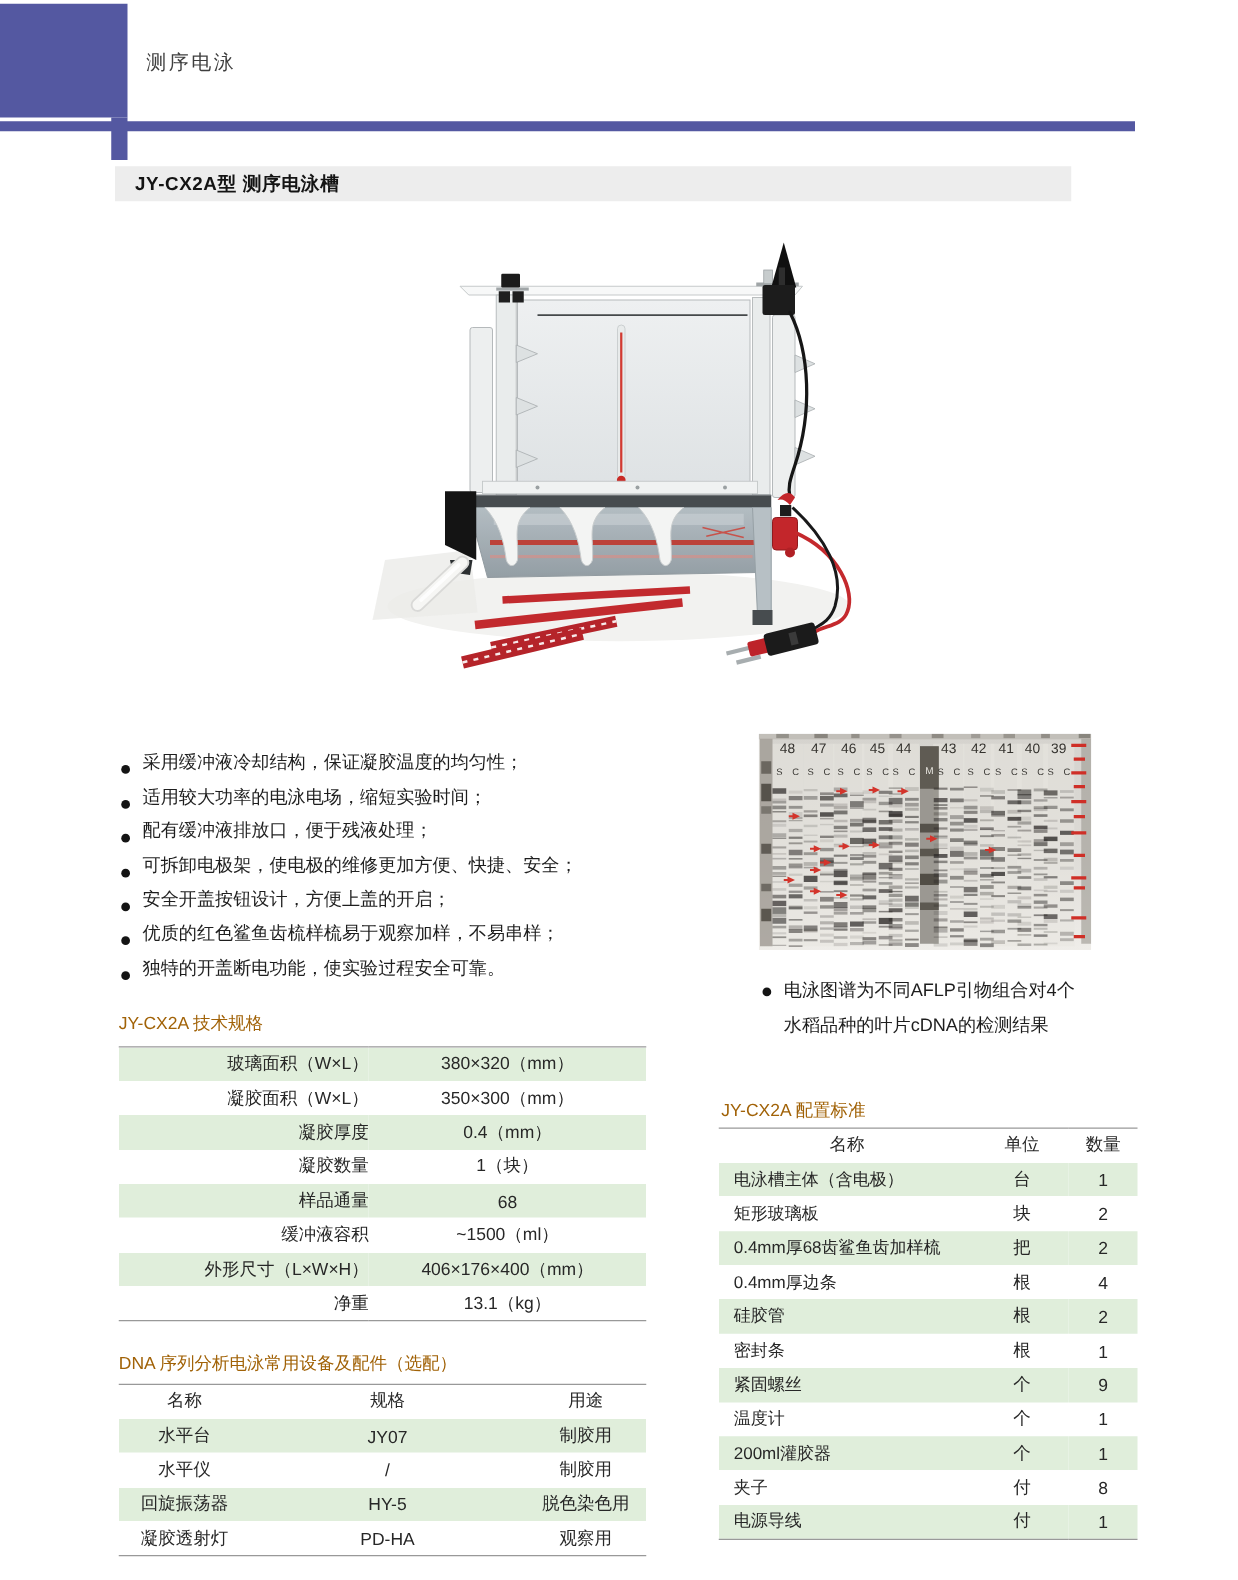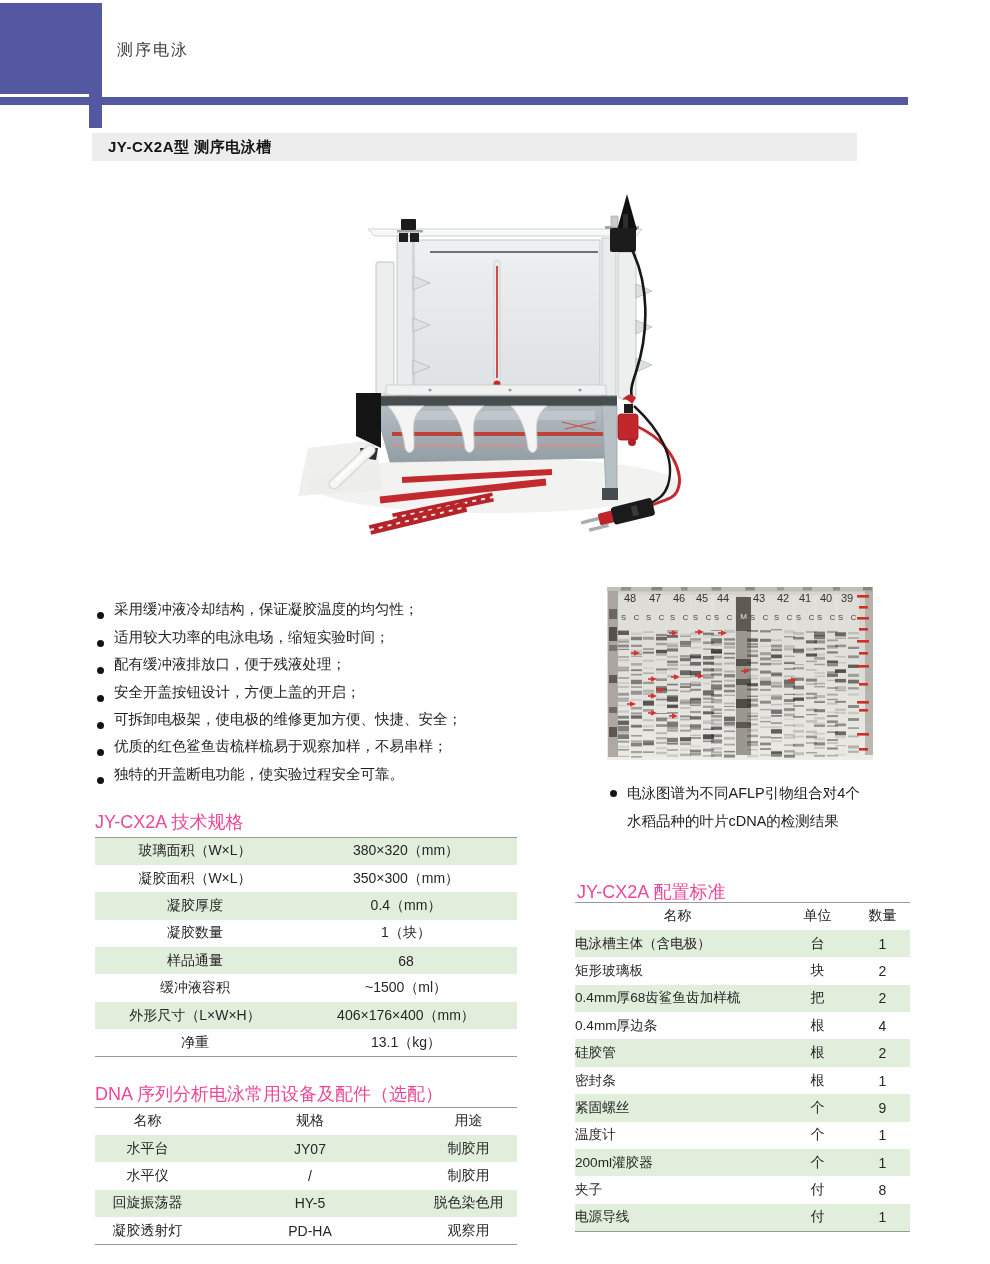--- a/index.html
+++ b/index.html
@@ -17,35 +17,35 @@
   #section-bar .t{font-weight:bold;font-size:15px;color:#141414;letter-spacing:.5px;}
   #photo-wrap{left:280px;top:190px;width:460px;height:390px;}
   #features{left:97px;top:592px;margin:0;padding:0;list-style:none;}
   #features li{height:27.4px;display:flex;align-items:flex-end;font-size:14.5px;color:#1e1e1e;white-space:nowrap;}
   #features .dot{width:7px;height:7px;border-radius:50%;background:#141414;margin-right:10px;flex:none;}
   #gel-wrap{left:607px;top:587px;width:266px;height:173px;}
   #gel-caption{left:610px;top:779px;width:310px;font-size:14.5px;line-height:28px;color:#1d1d1d;}
   #gel-caption .cap-row{display:flex;align-items:center;}
   #gel-caption .dot{width:7px;height:7px;border-radius:50%;background:#141414;margin-right:10px;flex:none;}
   #gel-caption .cap2{padding-left:17px;}
-  .tbl-title{font-size:18px;color:#ec4899;white-space:nowrap;}
+  .tbl-title{font-size:14px;color:#a16207;white-space:nowrap;}
   #spec-title{left:95px;top:810px;}
   #optional-title{left:95px;top:1082px;}
   #config-title{left:577px;top:880px;}
   table.datatbl{border-collapse:collapse;table-layout:fixed;
     border-top:1px solid #999;border-bottom:1px solid #999;
     font-size:14px;color:#272727;}
   .datatbl th,.datatbl td{height:27.4px;padding:0;font-weight:normal;text-align:center;
     white-space:nowrap;overflow:hidden;}
   .datatbl tbody tr:nth-child(odd){background:var(--row-green,#e0eedb);}
   #spec-table{left:95px;top:837px;width:422px;}
-  #spec-table td.lbl{text-align:center;margin-left:20px;}
+  #spec-table td.lbl{text-align:right;margin-left:20px;}
   #optional-table{left:95px;top:1107px;width:422px;}
   #config-table{left:575px;top:902px;width:335px;}
-  #config-table td.name{text-align:left;font-size:13.6px;}
+  #config-table td.name{text-align:left;padding-left:12px;font-size:13.6px;}
   svg text{font-family:"Liberation Sans","DejaVu Sans",sans-serif;}
 </style>
 </head>
 <body>
 
 <div id="page">
 
   <div class="abs accent" id="brand-square"></div>
   <div class="abs accent" id="top-rule"></div>
   <div class="abs accent" id="brand-tail"></div>
@@ -163,25 +163,25 @@
       <li>
         <span class="dot"></span>
         <span>适用较大功率的电泳电场，缩短实验时间；</span>
       </li>
       <li>
         <span class="dot"></span>
         <span>配有缓冲液排放口，便于残液处理；</span>
       </li>
       <li>
         <span class="dot"></span>
-        <span>安全开盖按钮设计，方便上盖的开启；</span>
+        <span>可拆卸电极架，使电极的维修更加方便、快捷、安全；</span>
       </li>
       <li>
         <span class="dot"></span>
-        <span>可拆卸电极架，使电极的维修更加方便、快捷、安全；</span>
+        <span>安全开盖按钮设计，方便上盖的开启；</span>
       </li>
       <li>
         <span class="dot"></span>
         <span>优质的红色鲨鱼齿梳样梳易于观察加样，不易串样；</span>
       </li>
       <li>
         <span class="dot"></span>
         <span>独特的开盖断电功能，使实验过程安全可靠。</span>
       </li>
     </ul>

